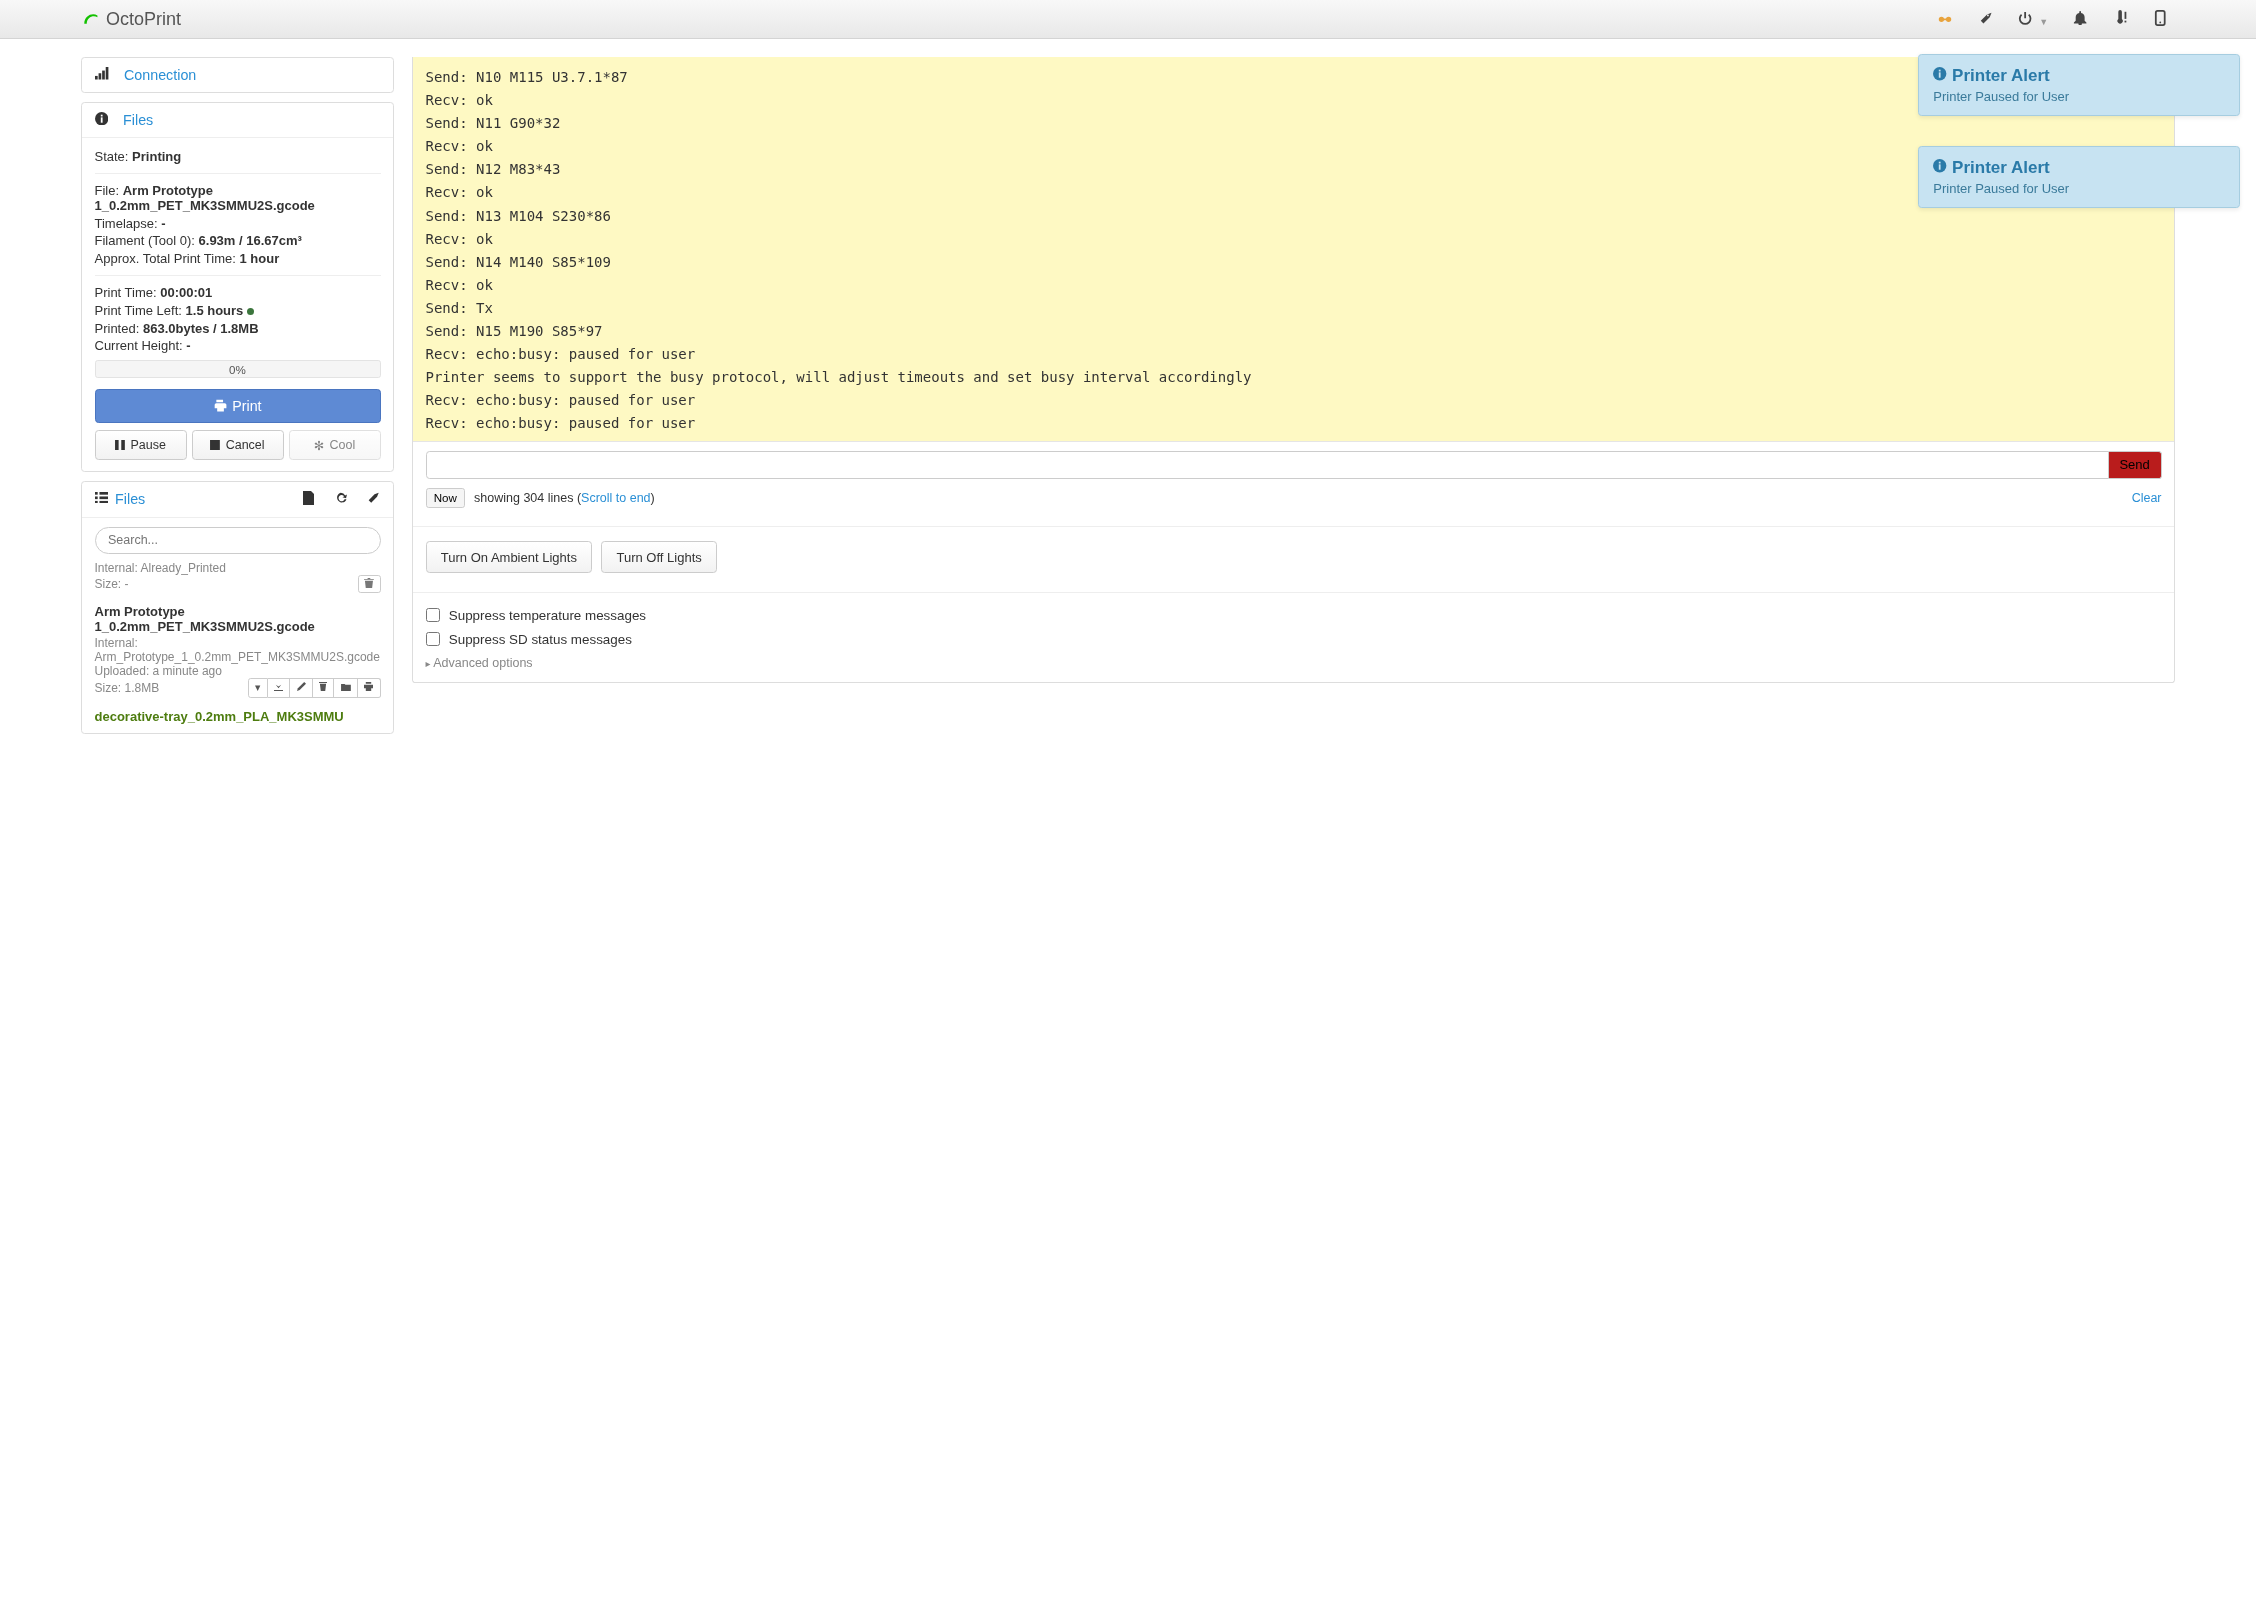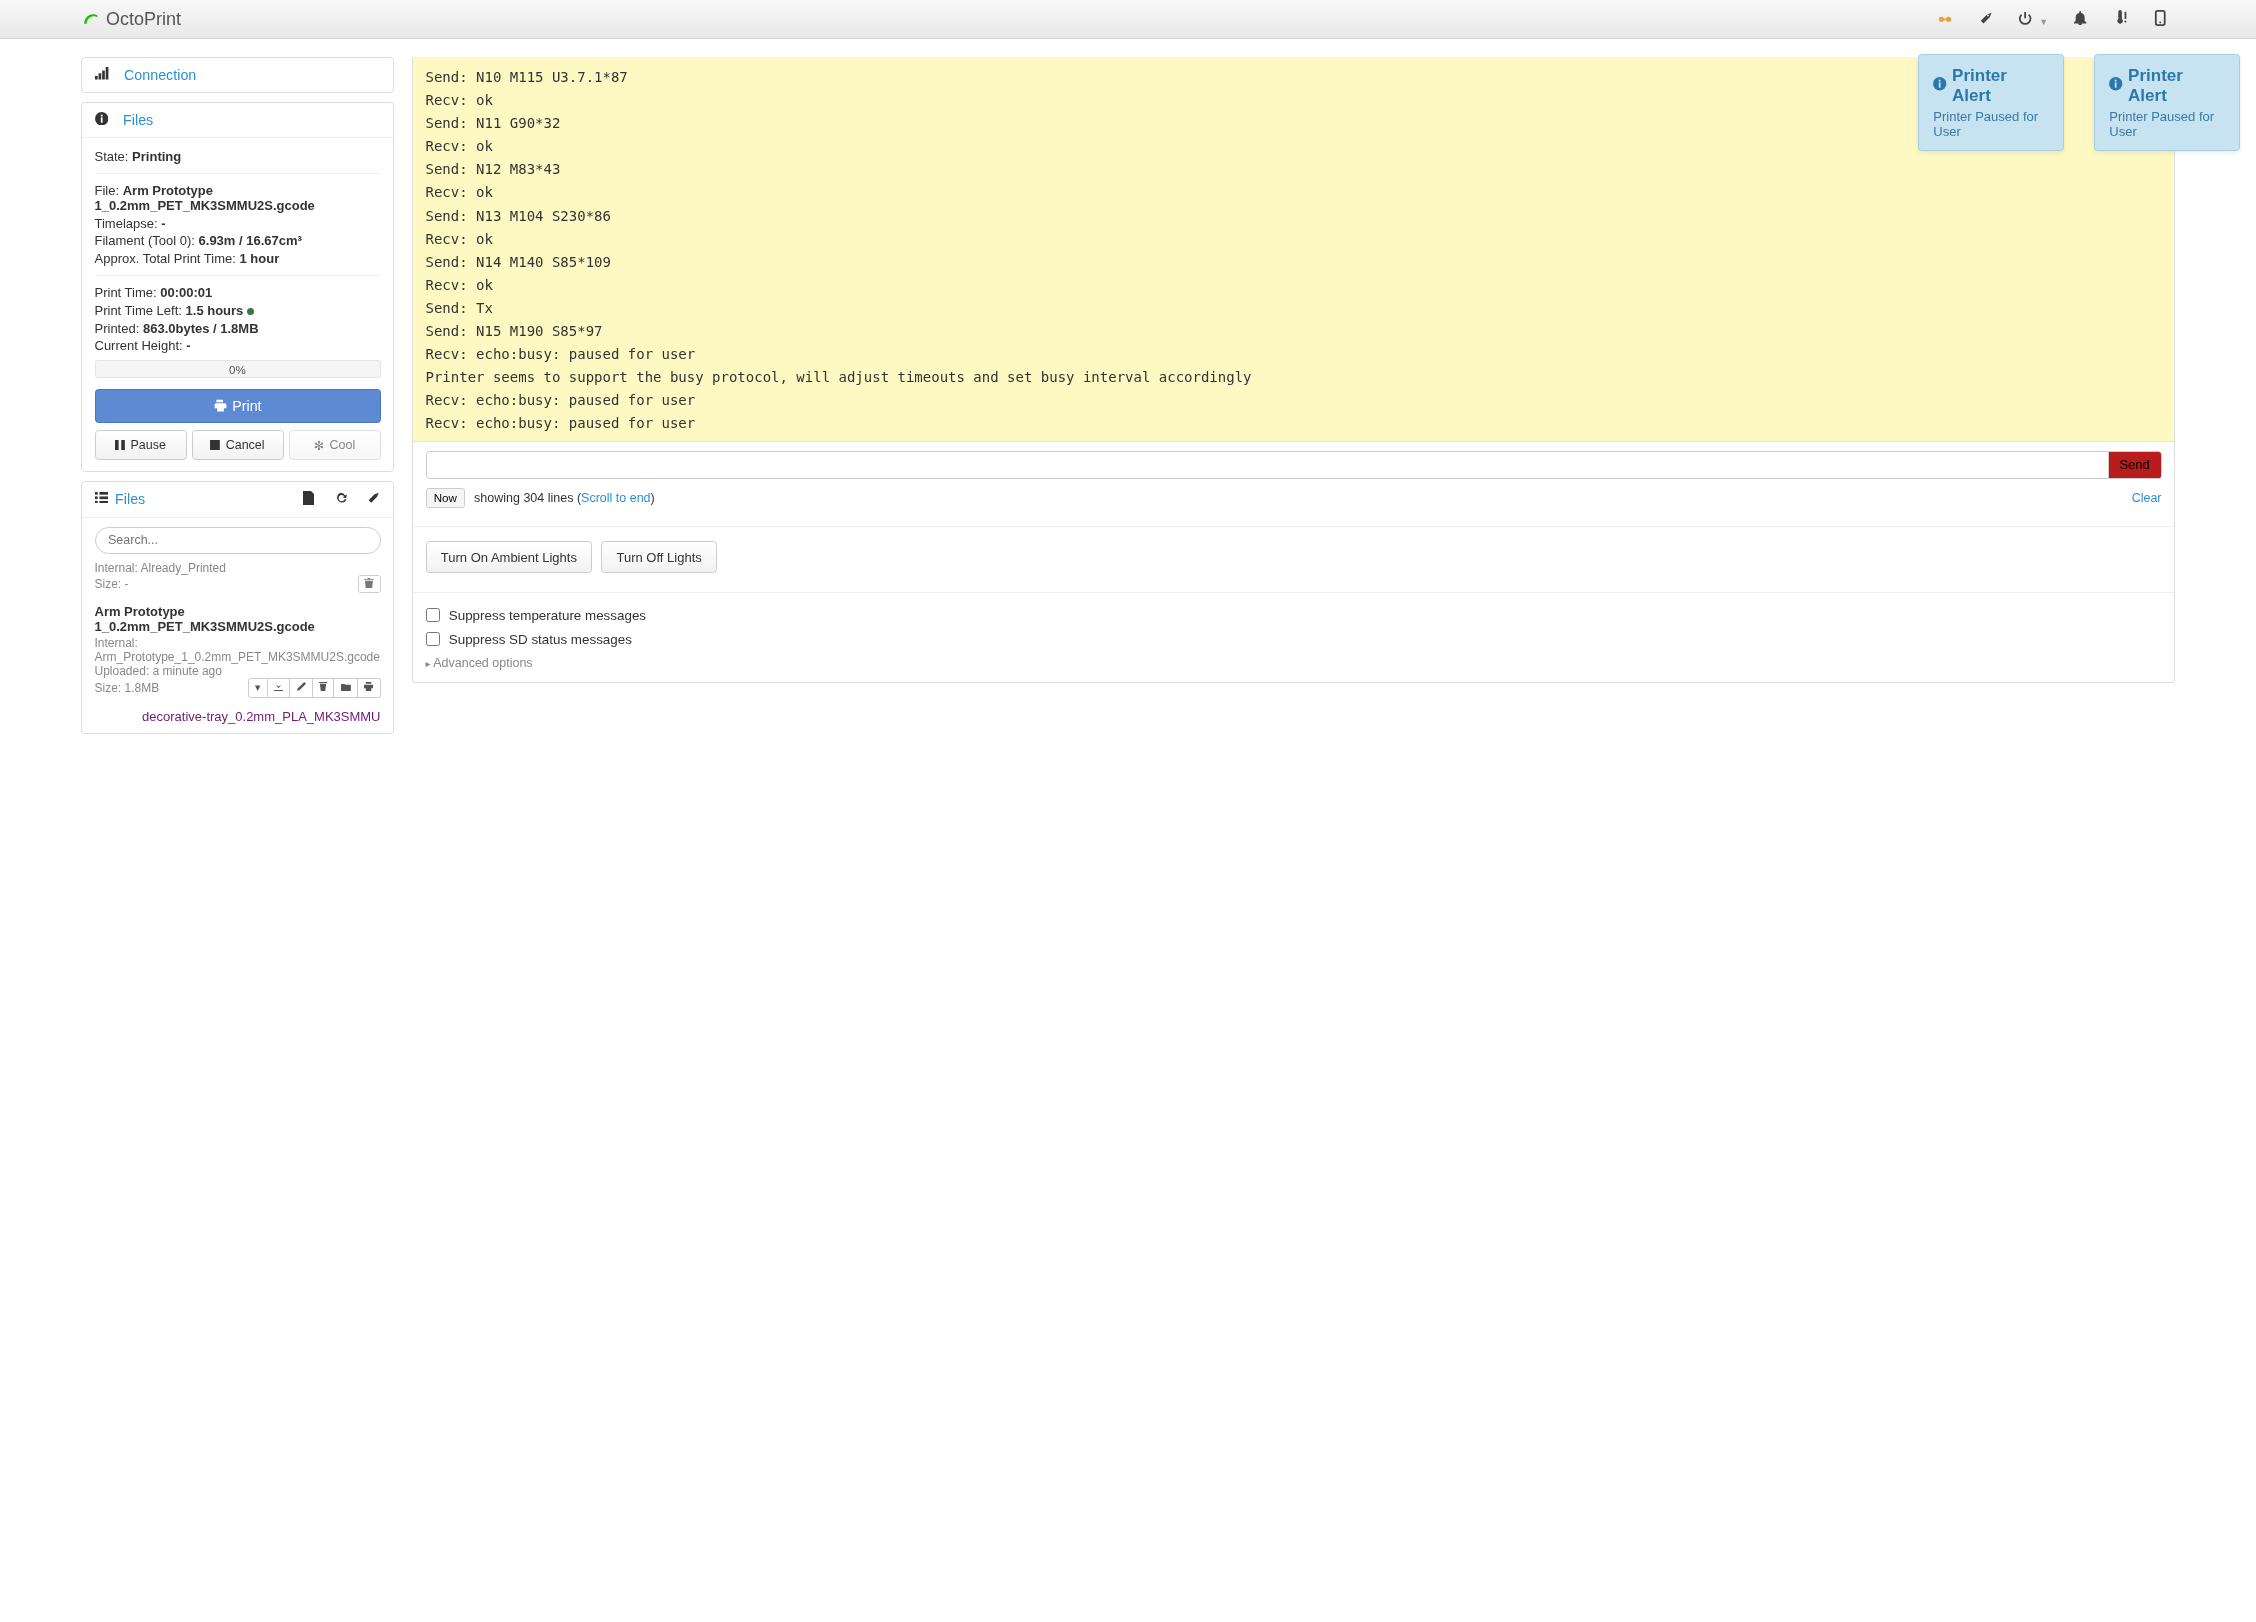--- a/index.html
+++ b/index.html
@@ -113,21 +113,21 @@
   width: 100%;
   padding: 5.4px 12.5px;
   border: 0.9px solid #ccc;
   border-radius: 14.3px;
   font-size: 12.5px;
   color: #777;
 }
 
 .file-item { padding: 3.6px 12.5px 7.2px 12.5px; font-size: 12px; color: #888; }
 .file-item .title { font-weight: bold; color: #333; font-size: 13px; margin-bottom: 1.8px; }
-.file-item .title.red { color: #701a75; font-weight: normal; text-align: right; }
+.file-item .title.red { color: #4d7c0f; font-weight: bold; }
 .file-meta-row { display: flex; align-items: center; }
 .delete-icon { margin-left: auto; border: 0.9px solid #ccc; border-radius: 2.7px; padding: 1.8px 5.4px; font-size: 10.7px; cursor: pointer; }
 .file-actions { margin-left: auto; display: flex; }
 .file-actions .ab { border: 0.9px solid #ccc; padding: 2.7px 6.3px; font-size: 10.7px; cursor: pointer; background: #fff; color: #555; }
 .file-actions .ab:first-child { border-radius: 2.7px 0 0 2.7px; }
 .file-actions .ab:last-child { border-radius: 0 2.7px 2.7px 0; }
 .file-actions .ab + .ab { border-left: none; }
 
 
 .tabs { display: flex; border-bottom: 0.9px solid #ddd; }
@@ -178,21 +178,21 @@
 .mid-buttons { padding: 14.3px 12.5px; display: flex; gap: 9px; border-top: 0.9px solid #eee; margin-top: 5.4px; }
 .mid-buttons .btn { padding: 7.2px 14.3px; font-size: 13px; }
 
 .checkbox-area { padding: 3.6px 12.5px 12.5px 12.5px; border-top: 0.9px solid #eee; margin-top: 5.4px; padding-top: 14.3px; }
 .check-row { display: flex; align-items: center; gap: 9px; margin-bottom: 9px; font-size: 13.4px; }
 .check-row input[type=checkbox] { width: 14.3px; height: 14.3px; }
 .adv-options { color: #888; font-size: 12.5px; cursor: pointer; margin-top: 3.6px; }
 .adv-options::before { content: "▸ "; font-size: 9.9px; }
 
 
-.alerts { position: fixed; top: 54px; right: 16px; width: 322px; display: flex; flex-direction: row; gap: 30px; }
+.alerts { position: fixed; top: 54px; right: 16px; width: 322px; display: flex; flex-direction: column; gap: 30px; }
 .alert {
   background: #c7e3f2;
   border: 0.9px solid #a6cde0;
   border-radius: 3.6px;
   padding: 10.7px 14.3px;
   box-shadow: 0 1.8px 4.5px rgba(0,0,0,0.08);
 }
 .alert-title { color: #2a7aa8; font-size: 17px; font-weight: bold; display: flex; align-items: center; gap: 5.4px; }
 .alert-title .info-i { font-size: 13.4px; }
 .alert-body { color: #3a7a9a; font-size: 13px; margin-top: 3.6px; }

